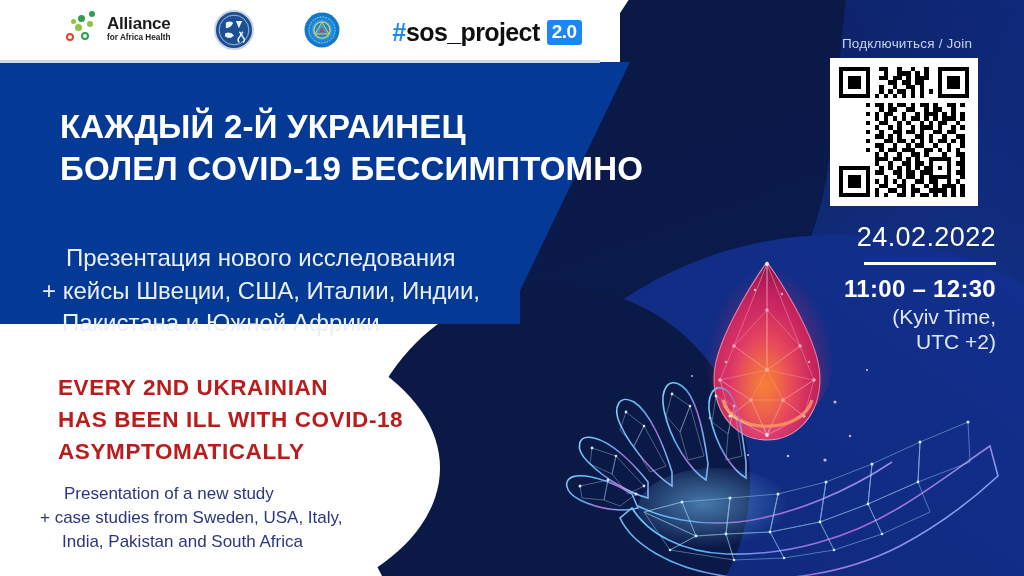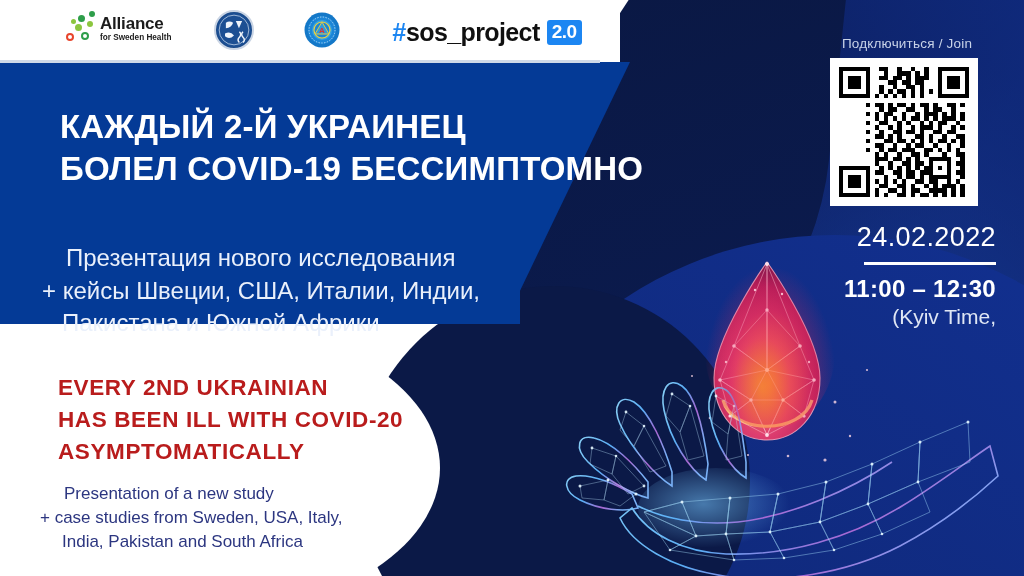--- a/index.html
+++ b/index.html
@@ -135,21 +135,21 @@
   }
   .en-sub .l1{ padding-left:24px; }
   .en-sub .l3{ padding-left:22px; }
 
   
   .logos{
     position:absolute; left:0; top:0; width:620px; height:60px;
   }
   .logo{ position:absolute; display:flex; align-items:center; }
 
-  .logo-aph{ left:66px; top:11px; gap:0; }
+  .logo-aph{ left:66px; top:11px; gap:7px; }
   .aph-mark{ width:34px; height:36px; position:relative; }
   .aph-mark i{ position:absolute; border-radius:50%; display:block; }
   .aph-text{ line-height:1; }
   .aph-text .t1{ font-size:17px; font-weight:bold; color:#1c1c1c; letter-spacing:-.2px; }
   .aph-text .t2{ font-size:8.2px; font-weight:bold; color:#1c1c1c; margin-top:2px; }
 
   .logo-ins1{ left:214px; top:10px; }
   .logo-ins2{ left:304px; top:12px; }
   .emblem{ border-radius:50%; position:relative; }
 
@@ -356,21 +356,21 @@
         <i style="width:8px;height:8px;border:2.4px solid #e8452c;left:0;top:22px;"></i>
         <i style="width:7px;height:7px;background:#8cc63f;left:9px;top:13px;"></i>
         <i style="width:8px;height:8px;border:2.4px solid #2e9e4a;left:15px;top:21px;"></i>
         <i style="width:7px;height:7px;background:#2e9e4a;left:12px;top:4px;"></i>
         <i style="width:6px;height:6px;background:#8cc63f;left:21px;top:10px;"></i>
         <i style="width:6px;height:6px;background:#2e9e4a;left:23px;top:0px;"></i>
         <i style="width:5px;height:5px;background:#8cc63f;left:5px;top:8px;"></i>
       </span>
       <span class="aph-text">
         <div class="t1">Alliance</div>
-        <div class="t2">for Sweden Health</div>
+        <div class="t2">for Africa Health</div>
       </span>
     </div>
 
     <div class="logo logo-ins1">
       <span class="emblem" style="width:40px;height:40px;background:#1a4a8a;border:2px solid #c9d4e4;display:block;">
         <svg viewBox="0 0 40 40" style="display:block;width:100%;height:100%;">
           <circle cx="20" cy="20" r="19" fill="#1c4f93"></circle>
           <circle cx="20" cy="20" r="16.5" fill="none" stroke="#bdd0e6" stroke-width="0.9"></circle>
           <path d="M11 12 q4 -3 8 0 q-2 6 -8 6 z" fill="#eef4fb"></path>
           <path d="M22 10 l7 0 l-3.5 8 z" fill="#eef4fb"></path>
@@ -408,21 +408,21 @@
   </div>
 
   <div class="ru-sub">
     <div class="l1">Презентация нового исследования</div>
     <div class="l2">+ кейсы Швеции, США, Италии, Индии,</div>
     <div class="l3">Пакистана и Южной Африки</div>
   </div>
 
   <div class="en-head">
     <div>EVERY 2ND UKRAINIAN</div>
-    <div>HAS BEEN ILL WITH COVID-20</div>
+    <div>HAS BEEN ILL WITH COVID-18</div>
     <div>ASYMPTOMATICALLY</div>
   </div>
 
   <div class="en-sub">
     <div class="l1">Presentation of a new study</div>
     <div class="l2">+ case studies from Sweden, USA, Italy,</div>
     <div class="l3">India, Pakistan and South Africa</div>
   </div>
 
   <div class="right-col">
@@ -632,17 +632,18 @@
         </g>
       </svg>
     </div>
 
     <div class="date-block">
       <div class="date-txt">24.02.2022</div>
       <div class="date-rule"></div>
       <div class="time-txt">11:00 – 12:30</div>
       <div class="tz-txt">
         <div>(Kyiv Time,</div>
+        <div>UTC +2)</div>
       </div>
     </div>
   </div>
 
 </div>
 
 </body></html>

